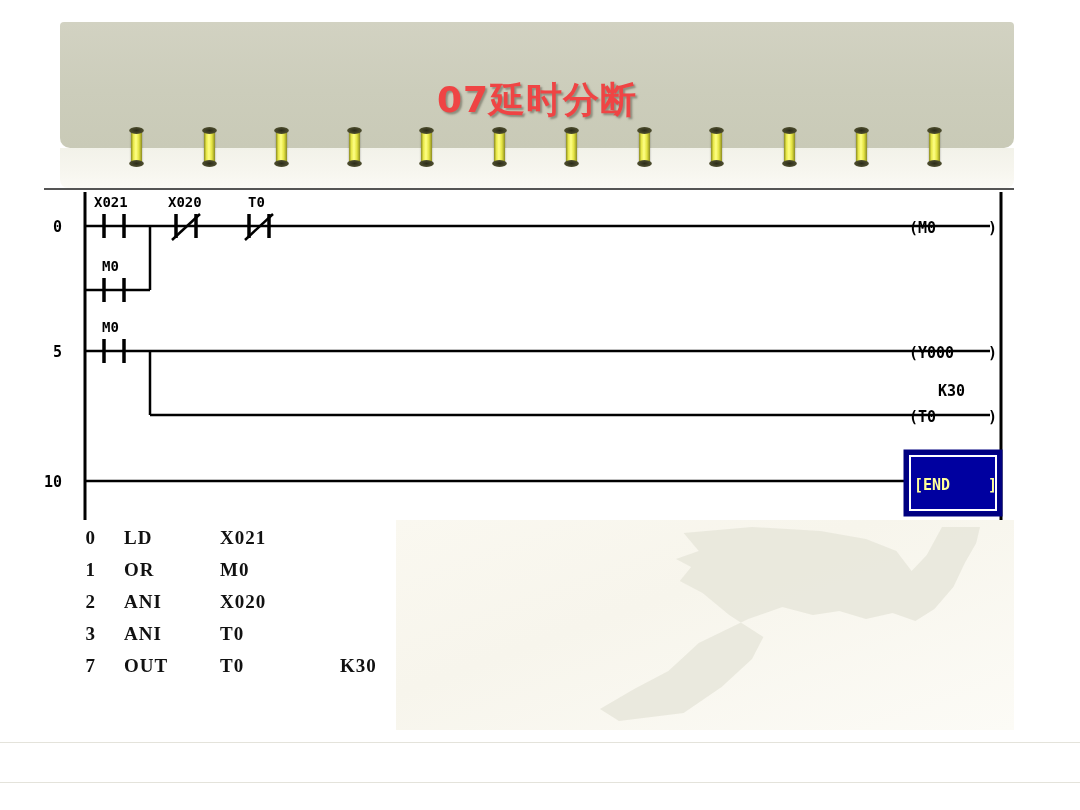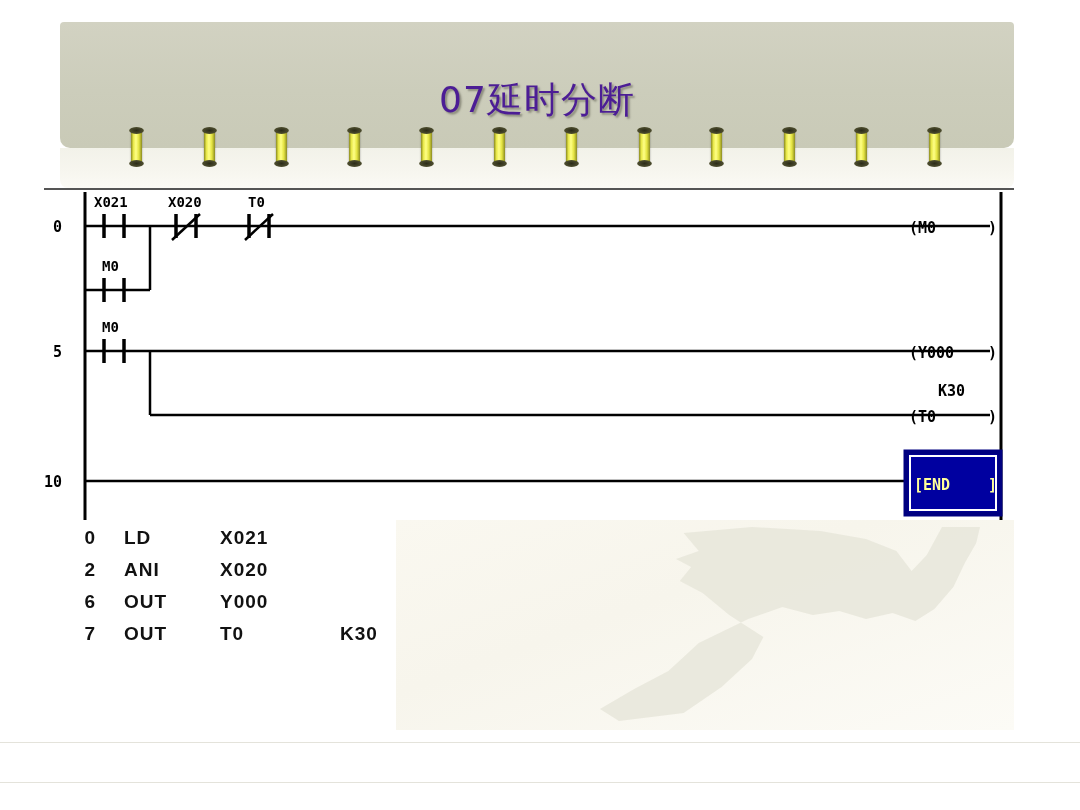--- a/index.html
+++ b/index.html
@@ -22,25 +22,26 @@
   #header-band-soft{
     position:absolute;left:60px;top:148px;width:954px;height:40px;
     background:linear-gradient(180deg,#f2f2e9 0%,#f7f6ef 60%,#fbfaf5 100%);
     border-radius:0 0 8px 8px;
   }
 
   #slide-title{
     position:absolute;left:60px;top:76px;width:954px;
     text-align:center;
     font-size:36px;
-    color:#4c1d95;
+    color:#ef4444;
     letter-spacing:1px;
     text-shadow:2px 2px 2px rgba(120,120,105,.75);
     font-family:"DejaVu Sans", sans-serif;
     white-space:nowrap;
+    font-weight:bold;
   }
 
   
   .ring{
     position:absolute;top:131px;width:11px;height:32px;
     background:linear-gradient(90deg,#8a8a20 0%,#e8e84a 22%,#ffff86 45%,#e3e340 72%,#8b8b22 100%);
     border-radius:2px;
     box-shadow:0 0 2px rgba(0,0,0,.4);
   }
   .ring::before,.ring::after{
@@ -72,21 +73,21 @@
   #ladder-panel{
     position:absolute;left:0;top:188px;width:1014px;height:332px;
     background:#ffffff;
   }
   #ladder-top-border{position:absolute;left:44px;top:0;width:970px;height:2px;background:#555555;}
   #ladder-svg{position:absolute;left:0;top:0;}
 
   
   #instruction-list{
     position:absolute;left:52px;top:522px;width:420px;
-    font-family:Liberation Sans, sans-serif;
+    font-family:Liberation Serif, serif;
     font-size:19px;color:#111111;font-weight:700;
     letter-spacing:1px;
   }
   .il-row{height:32px;line-height:32px;white-space:pre;}
   .il-step{display:inline-block;width:44px;text-align:right;}
   .il-op{display:inline-block;width:96px;padding-left:28px;}
   .il-arg{display:inline-block;width:120px;}
   .il-arg2{display:inline-block;width:80px;}
 </style>
 </head>
@@ -195,16 +196,17 @@
     <text x="102" y="144" font-family="DejaVu Sans Mono, monospace" font-size="14" font-weight="bold" fill="#000">M0</text>
 
     <text x="62" y="44" font-family="DejaVu Sans Mono, monospace" font-size="15" font-weight="bold" fill="#000" text-anchor="end">0</text>
     <text x="62" y="169" font-family="DejaVu Sans Mono, monospace" font-size="15" font-weight="bold" fill="#000" text-anchor="end">5</text>
     <text x="62" y="299" font-family="DejaVu Sans Mono, monospace" font-size="15" font-weight="bold" fill="#000" text-anchor="end">10</text>
   </svg>
 </div>
 
 <div id="instruction-list">
     <div class="il-row"><span class="il-step">0</span><span class="il-op">LD</span><span class="il-arg">X021</span><span class="il-arg2"></span></div>
+    <div class="il-row"><span class="il-step">1</span><span class="il-op">OR</span><span class="il-arg">M0</span><span class="il-arg2"></span></div>
     <div class="il-row"><span class="il-step">2</span><span class="il-op">ANI</span><span class="il-arg">X020</span><span class="il-arg2"></span></div>
-    <div class="il-row"><span class="il-step">6</span><span class="il-op">OUT</span><span class="il-arg">Y000</span><span class="il-arg2"></span></div>
+    <div class="il-row"><span class="il-step">3</span><span class="il-op">ANI</span><span class="il-arg">T0</span><span class="il-arg2"></span></div>
     <div class="il-row"><span class="il-step">7</span><span class="il-op">OUT</span><span class="il-arg">T0</span><span class="il-arg2">K30</span></div>
   </div>
 
 </body></html>

